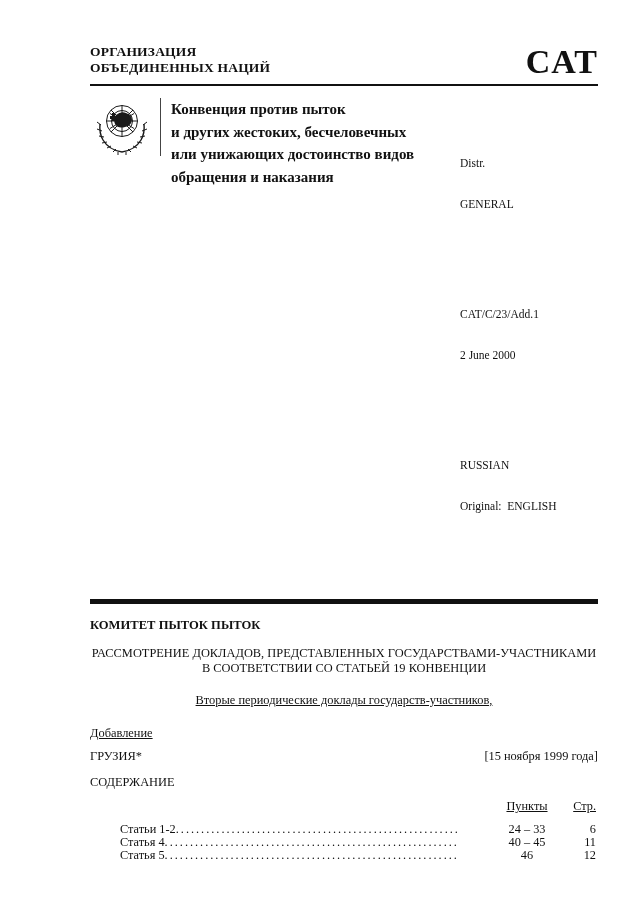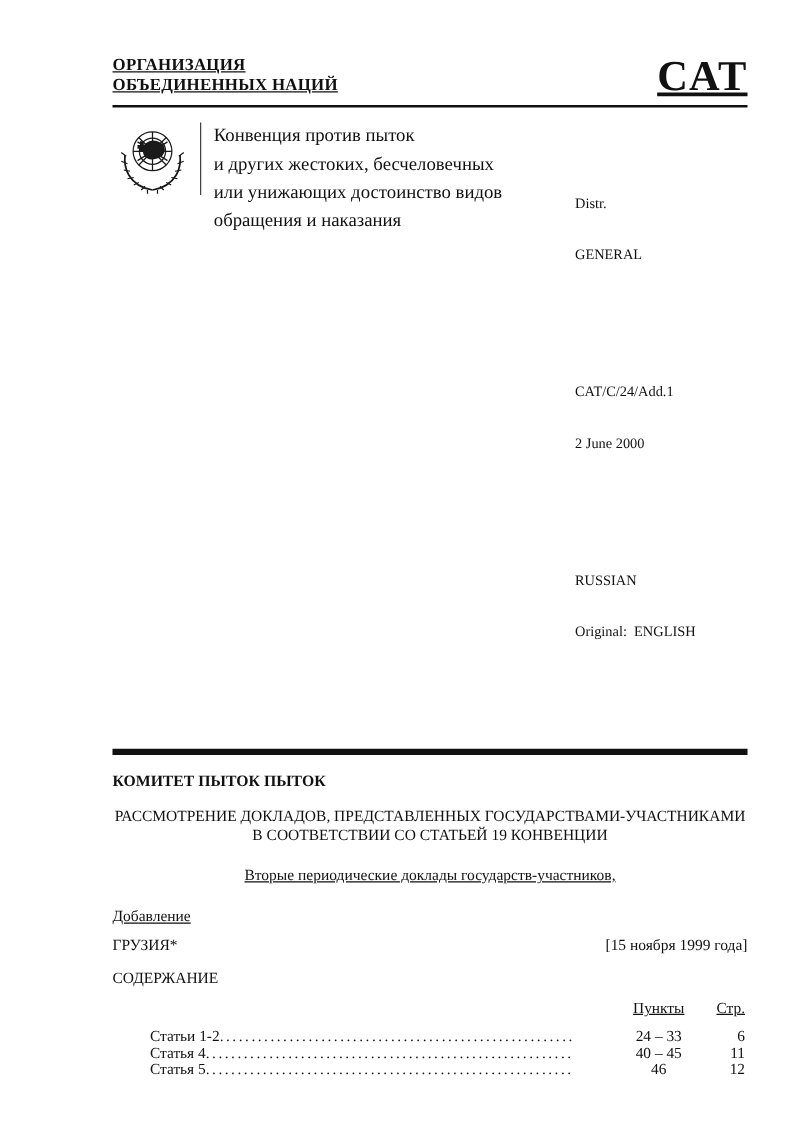--- a/index.html
+++ b/index.html
@@ -4,30 +4,30 @@
 <style>
   html,body{margin:0;padding:0;}
   body{
     width:640px;height:905px;background:#ffffff;color:#111;
     font-family:"Liberation Serif", serif;
     overflow:hidden;
   }
   .page{padding:44px 42px 0 90px;box-sizing:border-box;width:640px;}
 
   
-  .top-header{display:flex;justify-content:space-between;align-items:flex-end;text-decoration:underline;}
+  .top-header{display:flex;justify-content:space-between;align-items:flex-end;}
   .org-name{font-weight:bold;font-size:13.5px;line-height:16px;letter-spacing:.2px;}
   .big-symbol{font-weight:bold;font-size:34px;line-height:28px;letter-spacing:1px;}
   .rule-thin{border-top:2px solid #111;margin-top:8px;}
 
   
   .masthead{display:flex;margin-top:12px;}
   .emblem-box{width:66px;flex:0 0 66px;}
   .v-divider{width:1px;background:#444;height:58px;margin:0 10px 0 4px;flex:0 0 1px;}
-  .conv-title{font-weight:normal;font-size:15px;line-height:22.5px;width:272px;}
+  .conv-title{font-weight:bold;font-size:15px;line-height:22.5px;width:272px;}
   .info-col{margin-left:auto;font-size:11.5px;line-height:13.5px;white-space:pre;padding-top:5px;width:138px;}
   .info-group{margin-bottom:16px;}
   .rule-thick{height:5px;background:#111;margin-top:16px;}
 
   
   .committee{font-weight:bold;font-size:12.6px;margin-top:14px;}
   .heading-caps{text-align:center;font-size:12.4px;line-height:15px;margin-top:13px;}
   .subheading{text-align:center;font-size:12.4px;line-height:21px;margin-top:14px;}
   .u{text-decoration:underline;}
   .addendum-block{position:relative;text-align:left;font-size:12.4px;margin-top:15px;}
@@ -100,21 +100,21 @@
       <div>и других жестоких, бесчеловечных</div>
       <div>или унижающих достоинство видов</div>
       <div>обращения и наказания</div>
     </div>
     <div class="info-col">
       <div class="info-group">
         <div>Distr.</div>
         <div>GENERAL</div>
       </div>
       <div class="info-group">
-        <div>CAT/C/24/Add.1</div>
+        <div>CAT/C/23/Add.1</div>
         <div>2 June 2000</div>
       </div>
       <div class="info-group">
         <div>RUSSIAN</div>
         <div>Original:  ENGLISH</div>
       </div>
     </div>
   </div>
 
   <div class="rule-thick"></div>

